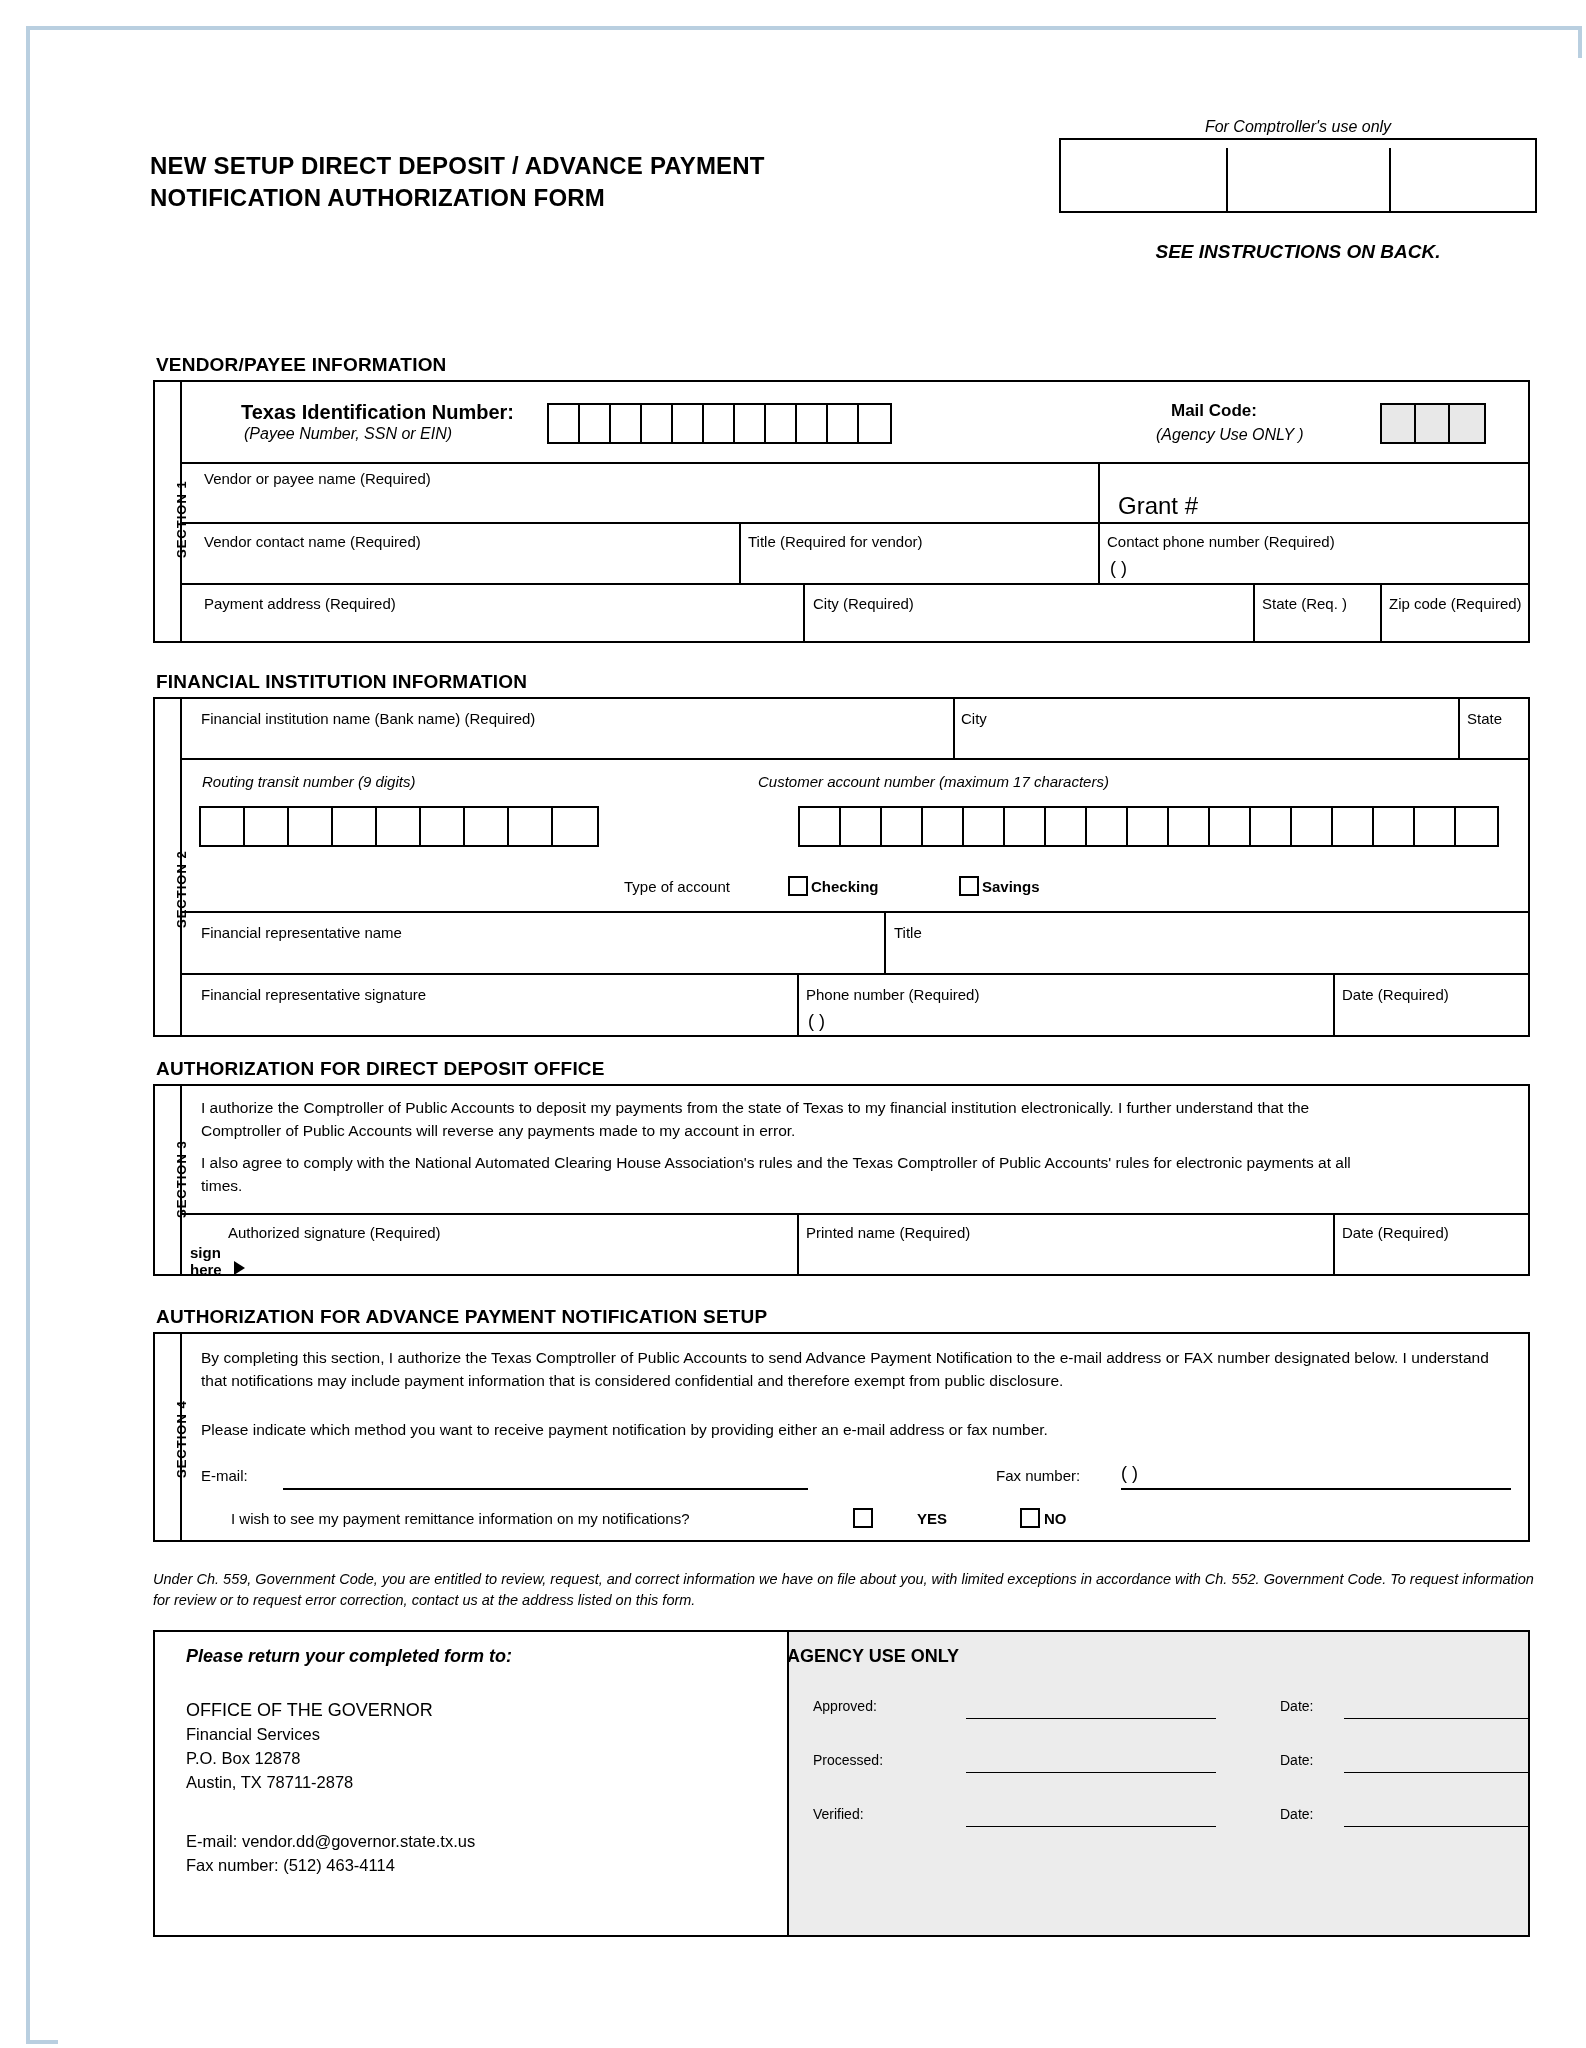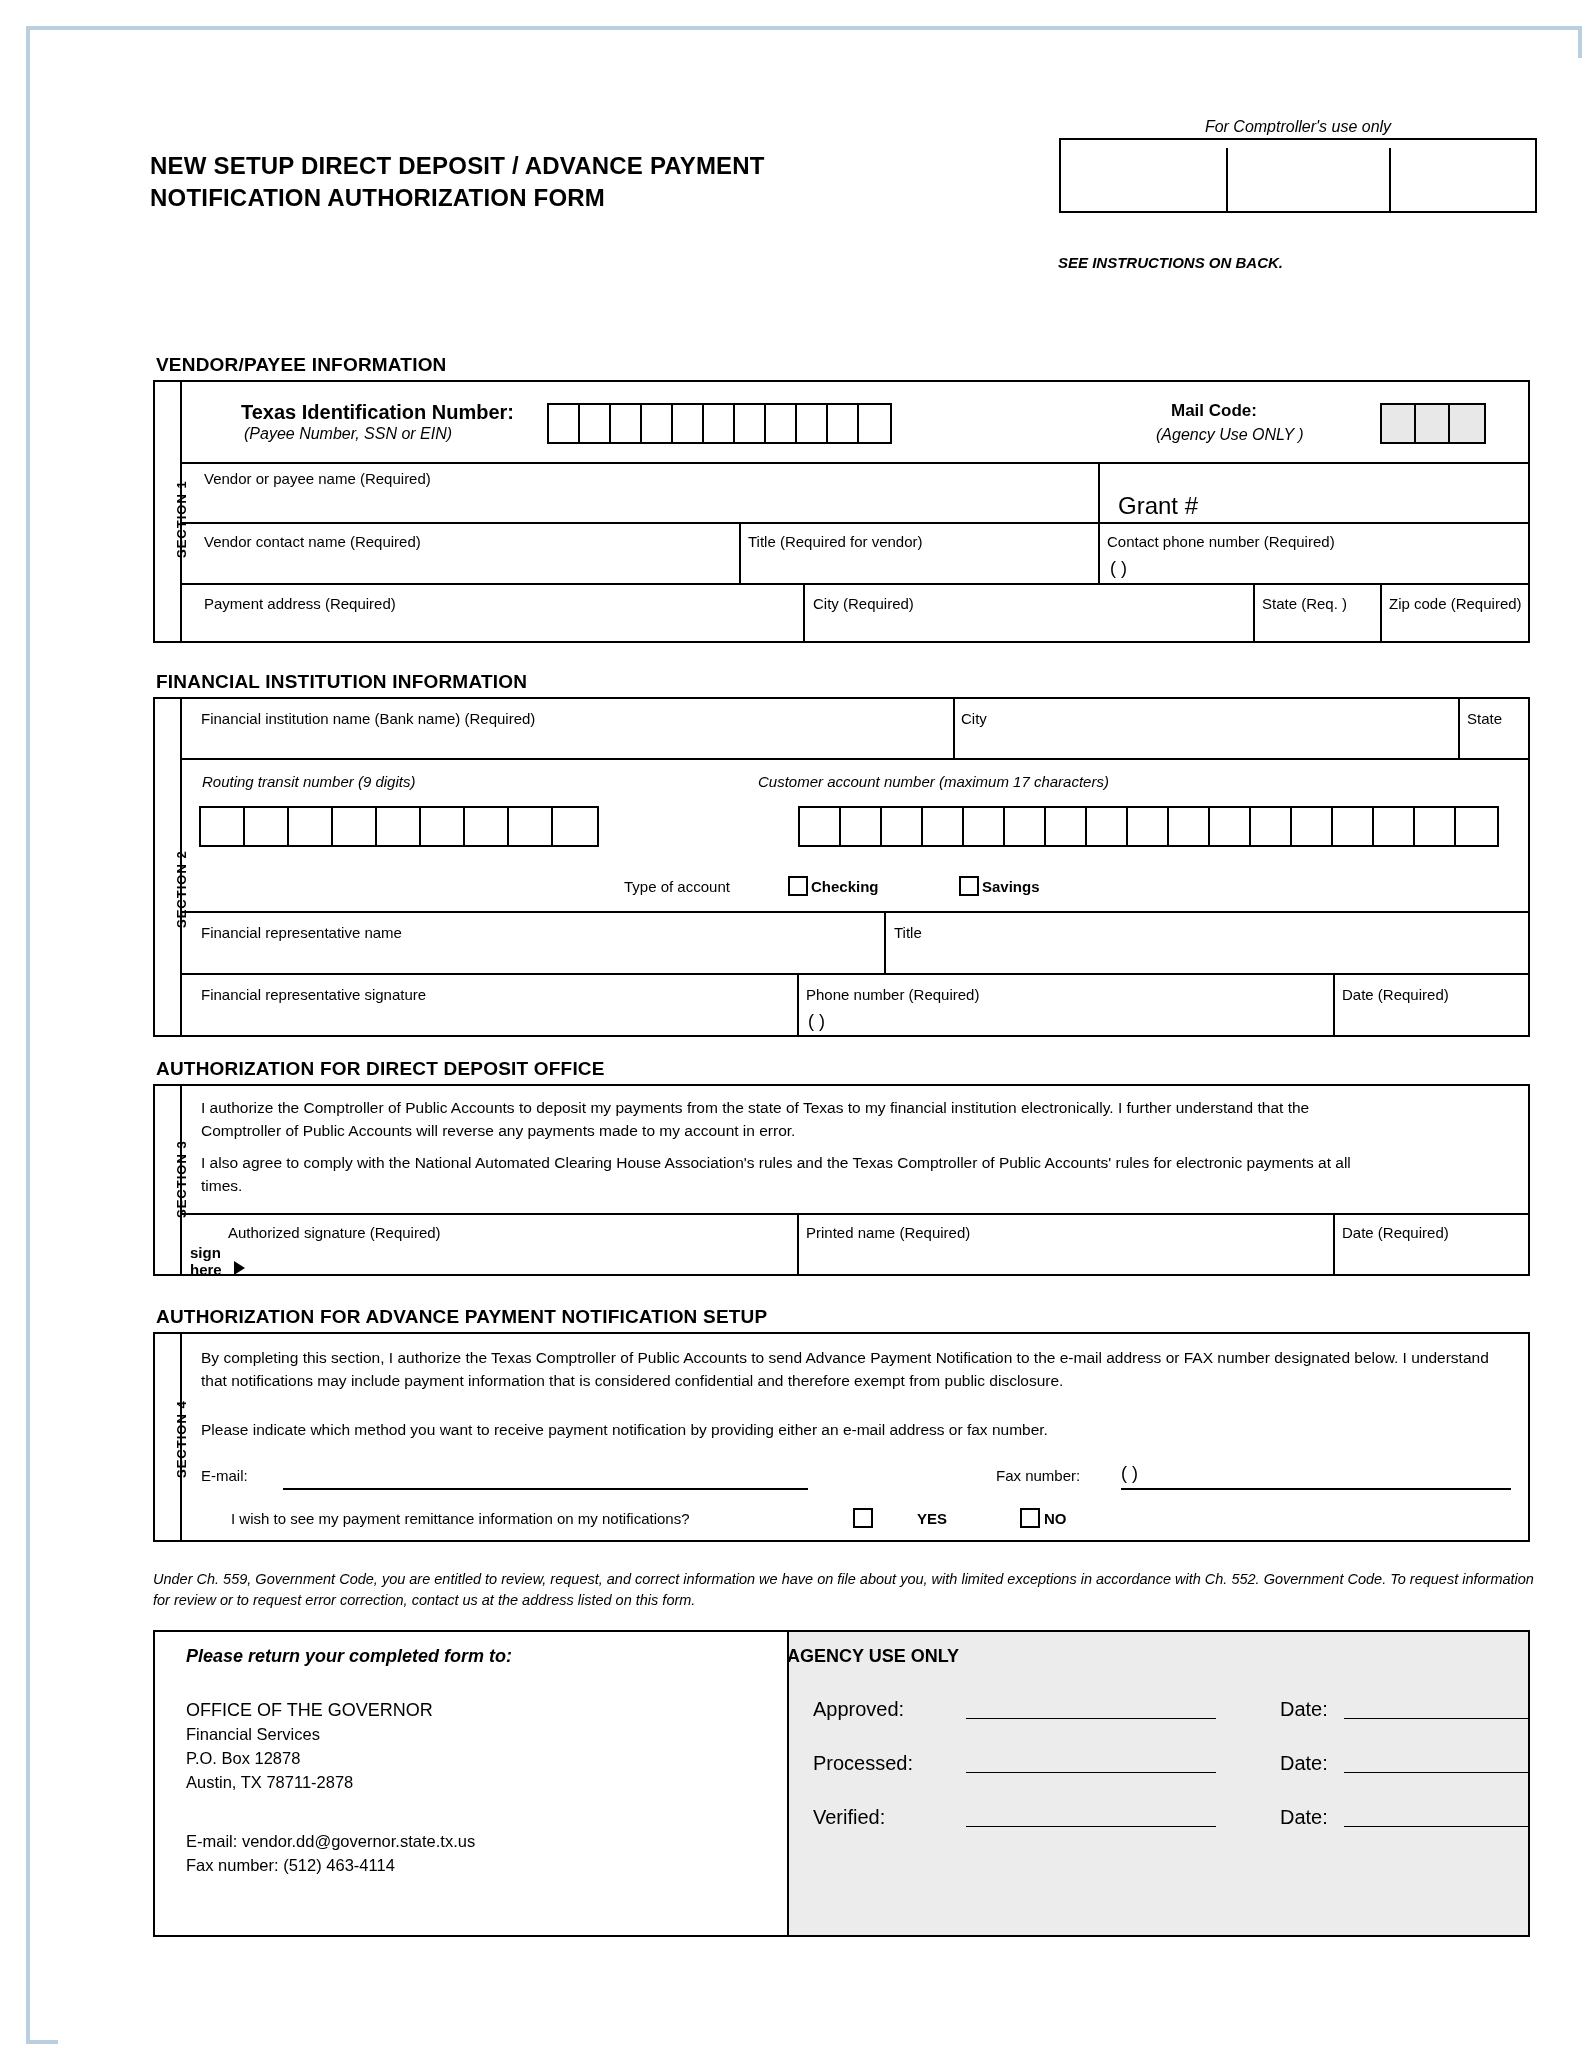--- a/index.html
+++ b/index.html
@@ -81,23 +81,24 @@
     top: 8px;
     bottom: 0;
     width: 0;
     border-left: 2px solid #000;
   }
   .comptroller-box .d1 { left: 165px; }
   .comptroller-box .d2 { left: 328px; }
   .see-instructions {
     position: absolute;
     left: 1000px;
-    top: 196px;
+    top: 183px;
     width: 480px;
-    font-size: 15px;
+    text-align: center;
+    font-size: 19px;
     font-weight: bold;
     font-style: italic;
   }
 
   
   .sec-heading {
     position: absolute;
     font-size: 19px;
     font-weight: bold;
     letter-spacing: 0.2px;
@@ -218,21 +219,21 @@
     background: #ececec;
   }
   .agency-title {
     position: absolute;
     font-size: 18px;
     font-weight: bold;
     text-align: left;
   }
   .agency-lbl {
     position: absolute;
-    font-size: 20px;
+    font-size: 14px;
   }
 </style>
 </head>
 <body>
 
 <div class="page-frame">
   <div class="page-border">
     <div class="sheet">
       <div class="content">
 

